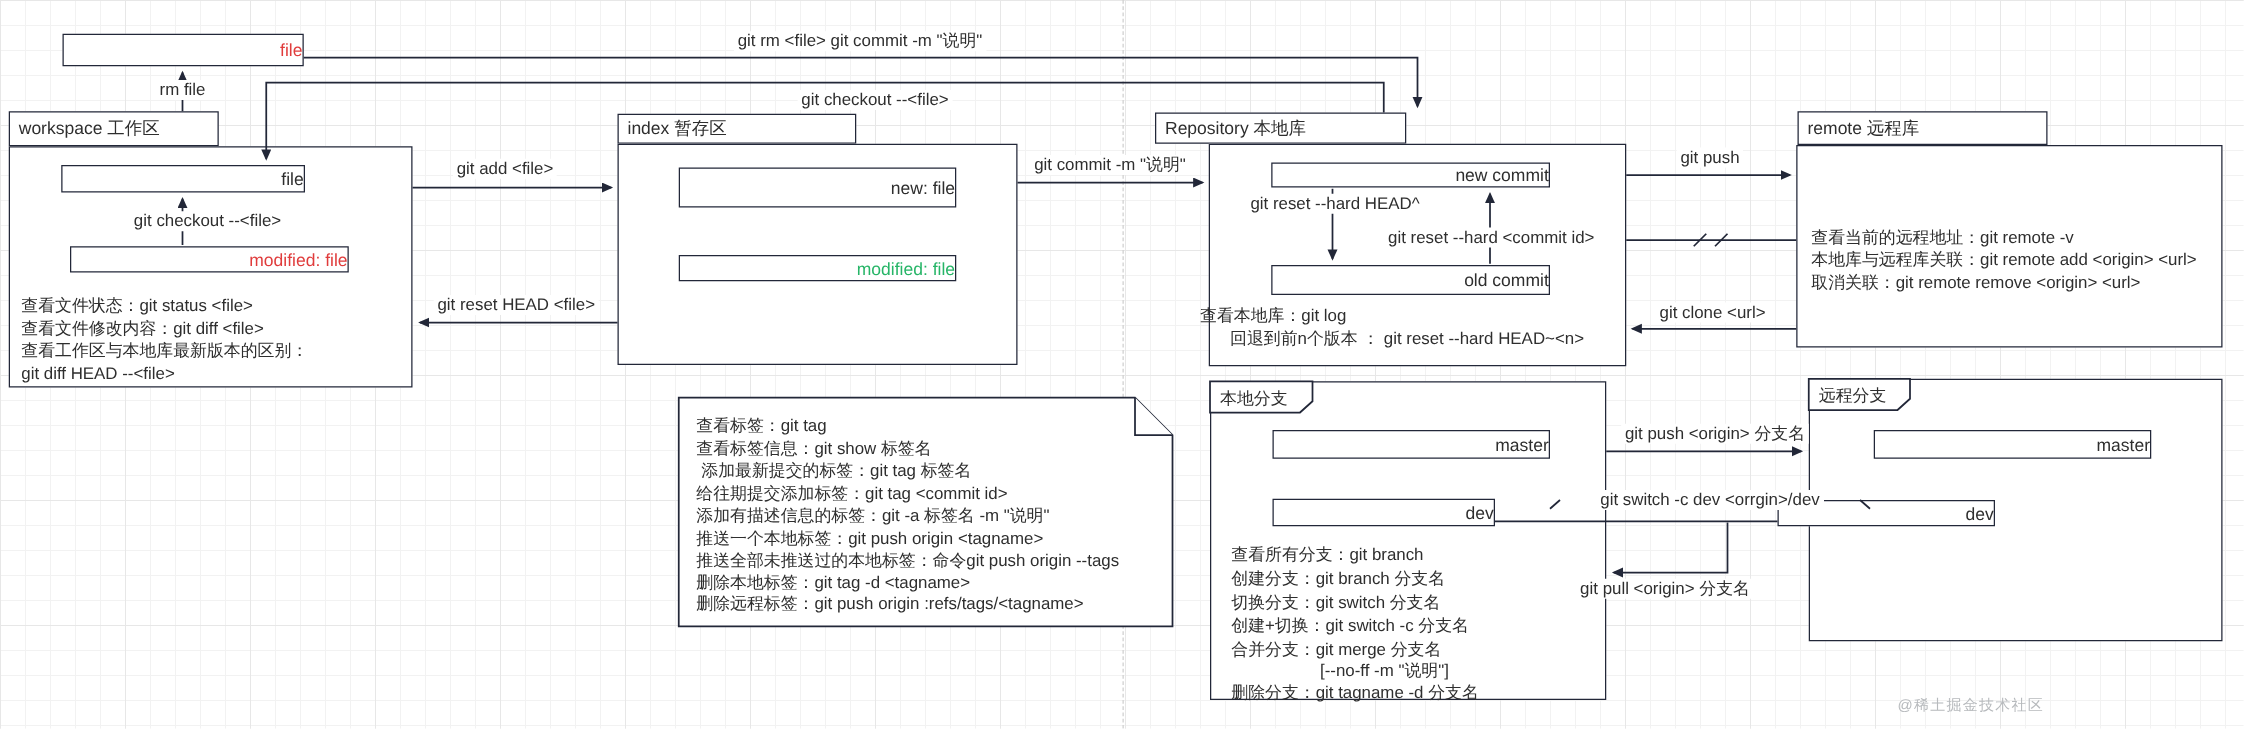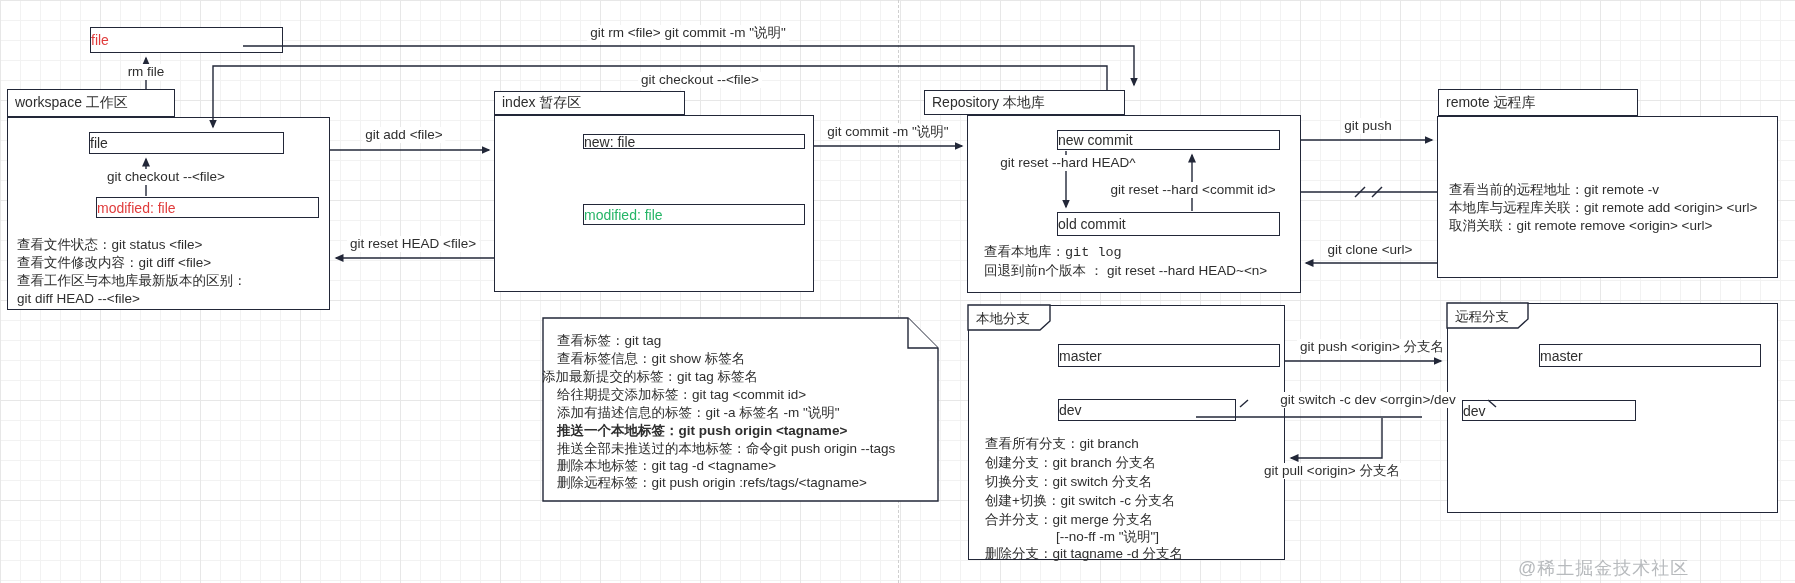--- a/index.html
+++ b/index.html
@@ -10,38 +10,38 @@
     background-image:
       linear-gradient(#e7e7e7 1px, transparent 1px),
       linear-gradient(90deg,#e7e7e7 1px, transparent 1px),
       linear-gradient(#f2f2f2 1px, transparent 1px),
       linear-gradient(90deg,#f2f2f2 1px, transparent 1px);
     background-size:100px 100px,100px 100px,20px 20px,20px 20px;
   }
   .pagebreak{position:absolute;top:0;bottom:0;width:0;border-left:1px dashed #cfcfcf;}
   .node{
     position:absolute;box-sizing:border-box;border:1.4px solid #222738;background:#fff;
-    display:flex;align-items:center;justify-content:flex-start;
-    font-size:14px;white-space:nowrap;margin-left:40px;
+    display:flex;align-items:center;justify-content:flex-end;
+    font-size:14px;white-space:nowrap;
   }
   .grouphead{
     position:absolute;box-sizing:border-box;border:1.4px solid #222738;background:#fff;
     display:flex;align-items:center;padding-left:7px;font-size:14px;white-space:nowrap;
   }
   .groupbody{position:absolute;box-sizing:border-box;border:1.4px solid #222738;background:#fff;}
   .tline{position:absolute;font-size:13.5px;line-height:17px;white-space:nowrap;}
   .red{color:#e03c3c;}
   .green{color:#26b567;}
   svg.overlay{position:absolute;left:0;top:0;pointer-events:none;}
   .elabel{
     position:absolute;transform:translate(-50%,-50%);background:#fff;
     padding:0 3px;font-size:13.5px;white-space:nowrap;line-height:16px;
   }
   .tabtext{position:absolute;font-size:13.5px;white-space:nowrap;}
-  .watermark{position:absolute;font-size:18px;color:#b7babd;white-space:nowrap;letter-spacing:1px;}
+  .watermark{position:absolute;font-size:12px;color:#b7babd;white-space:nowrap;letter-spacing:1px;}
 </style>
 </head>
 <body>
 
 <div id="canvas">
 
   <div class="pagebreak" style="left:898px;"></div>
 
   <div class="node red" style="left:50px;top:27px;width:193px;height:26px;">
     <span>file</span>
@@ -59,38 +59,38 @@
   </div>
   <div class="tline" style="left:17px;top:236px;">查看文件状态：git status &lt;file&gt;</div>
   <div class="tline" style="left:17px;top:254px;">查看文件修改内容：git diff &lt;file&gt;</div>
   <div class="tline" style="left:17px;top:272px;">查看工作区与本地库最新版本的区别：</div>
   <div class="tline" style="left:17px;top:290px;">git diff HEAD --&lt;file&gt;</div>
 
   <div class="grouphead" style="left:494px;top:91px;width:191px;height:24px;">
     <span>index 暂存区</span>
   </div>
   <div class="groupbody" style="left:494px;top:115px;width:320px;height:177px;"></div>
-  <div class="node" style="left:543px;top:134px;width:222px;height:15px;">
+  <div class="node" style="left:543px;top:134px;width:222px;height:32px;">
     <span>new: file</span>
   </div>
   <div class="node green" style="left:543px;top:204px;width:222px;height:21px;">
     <span>modified: file</span>
   </div>
 
   <div class="grouphead" style="left:924px;top:90px;width:201px;height:25px;">
     <span>Repository 本地库</span>
   </div>
   <div class="groupbody" style="left:967px;top:115px;width:334px;height:178px;"></div>
   <div class="node" style="left:1017px;top:130px;width:223px;height:20px;">
     <span>new commit</span>
   </div>
   <div class="node" style="left:1017px;top:212px;width:223px;height:24px;">
     <span>old commit</span>
   </div>
-  <div class="tline" style="left:984px;top:244px;font-family:Liberation Mono, monospace;">查看本地库：git log</div>
+  <div class="tline" style="left:960px;top:244px;">查看本地库：git log</div>
   <div class="tline" style="left:984px;top:262px;">回退到前n个版本 ： git reset --hard HEAD~&lt;n&gt;</div>
 
   <div class="grouphead" style="left:1438px;top:89px;width:200px;height:27px;">
     <span>remote 远程库</span>
   </div>
   <div class="groupbody" style="left:1437px;top:116px;width:341px;height:162px;"></div>
   <div class="tline" style="left:1449px;top:181px;">查看当前的远程地址：git remote -v</div>
   <div class="tline" style="left:1449px;top:199px;">本地库与远程库关联：git remote add &lt;origin&gt; &lt;url&gt;</div>
   <div class="tline" style="left:1449px;top:217px;">取消关联：git remote remove &lt;origin&gt; &lt;url&gt;</div>
 
@@ -183,23 +183,23 @@
   <div class="elabel" style="left:1370px;top:250px;">git clone &lt;url&gt;</div>
   <div class="elabel" style="left:1372px;top:347px;">git push &lt;origin&gt; 分支名</div>
   <div class="elabel" style="left:1368px;top:400px;">git switch -c dev &lt;orrgin&gt;/dev</div>
   <div class="elabel" style="left:1332px;top:471px;">git pull &lt;origin&gt; 分支名</div>
 
   <div class="tabtext" style="left:976px;top:310px;font-family:Liberation Mono, monospace;">本地分支</div>
   <div class="tabtext" style="left:1455px;top:308px;">远程分支</div>
 
   <div class="tline" style="left:557px;top:332px;">查看标签：git tag</div>
   <div class="tline" style="left:557px;top:350px;">查看标签信息：git show 标签名</div>
-  <div class="tline" style="left:542px;top:368px;">添加最新提交的标签：git tag 标签名</div>
+  <div class="tline" style="left:561px;top:368px;">添加最新提交的标签：git tag 标签名</div>
   <div class="tline" style="left:557px;top:386px;">给往期提交添加标签：git tag &lt;commit id&gt;</div>
   <div class="tline" style="left:557px;top:404px;">添加有描述信息的标签：git -a 标签名 -m "说明"</div>
-  <div class="tline" style="left:557px;top:422px;font-weight:bold;">推送一个本地标签：git push origin &lt;tagname&gt;</div>
+  <div class="tline" style="left:557px;top:422px;">推送一个本地标签：git push origin &lt;tagname&gt;</div>
   <div class="tline" style="left:557px;top:440px;">推送全部未推送过的本地标签：命令git push origin --tags</div>
   <div class="tline" style="left:557px;top:457px;">删除本地标签：git tag -d &lt;tagname&gt;</div>
   <div class="tline" style="left:557px;top:474px;">删除远程标签：git push origin :refs/tags/&lt;tagname&gt;</div>
 
   <div class="watermark" style="left:1518px;top:556px;">@稀土掘金技术社区</div>
 
 </div>
 
 </body></html>

